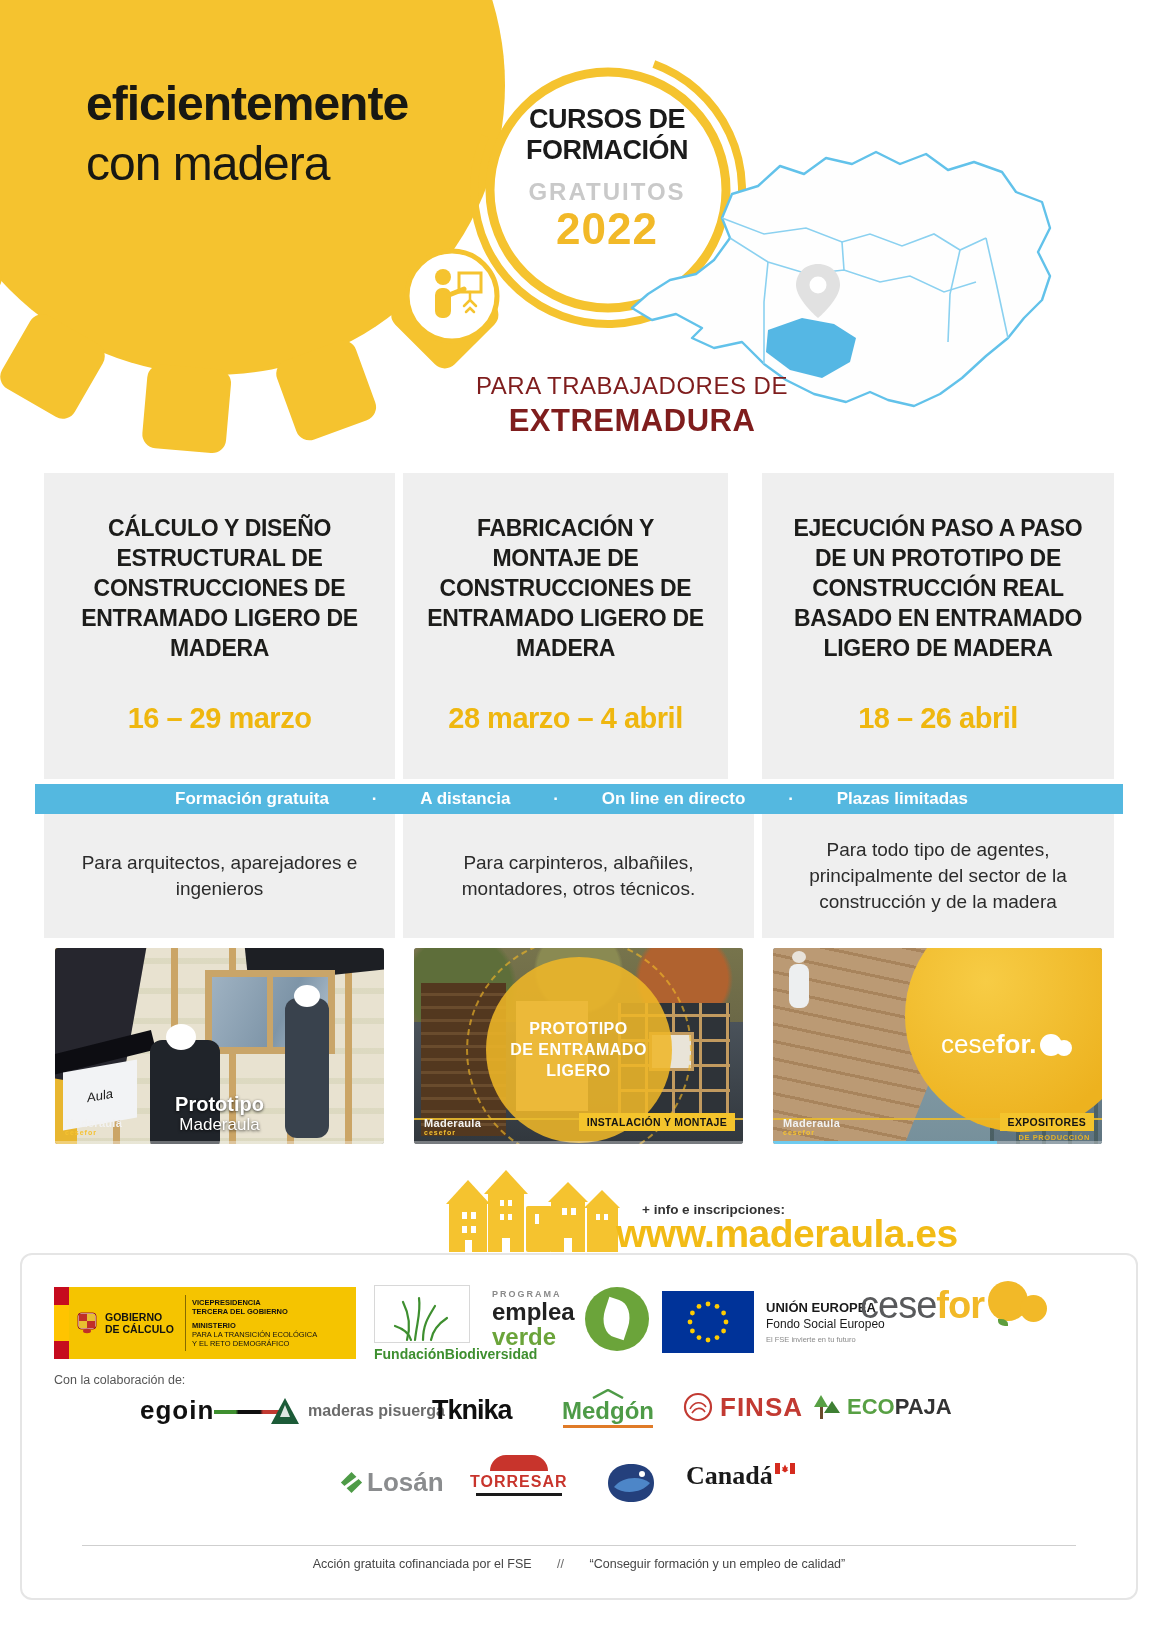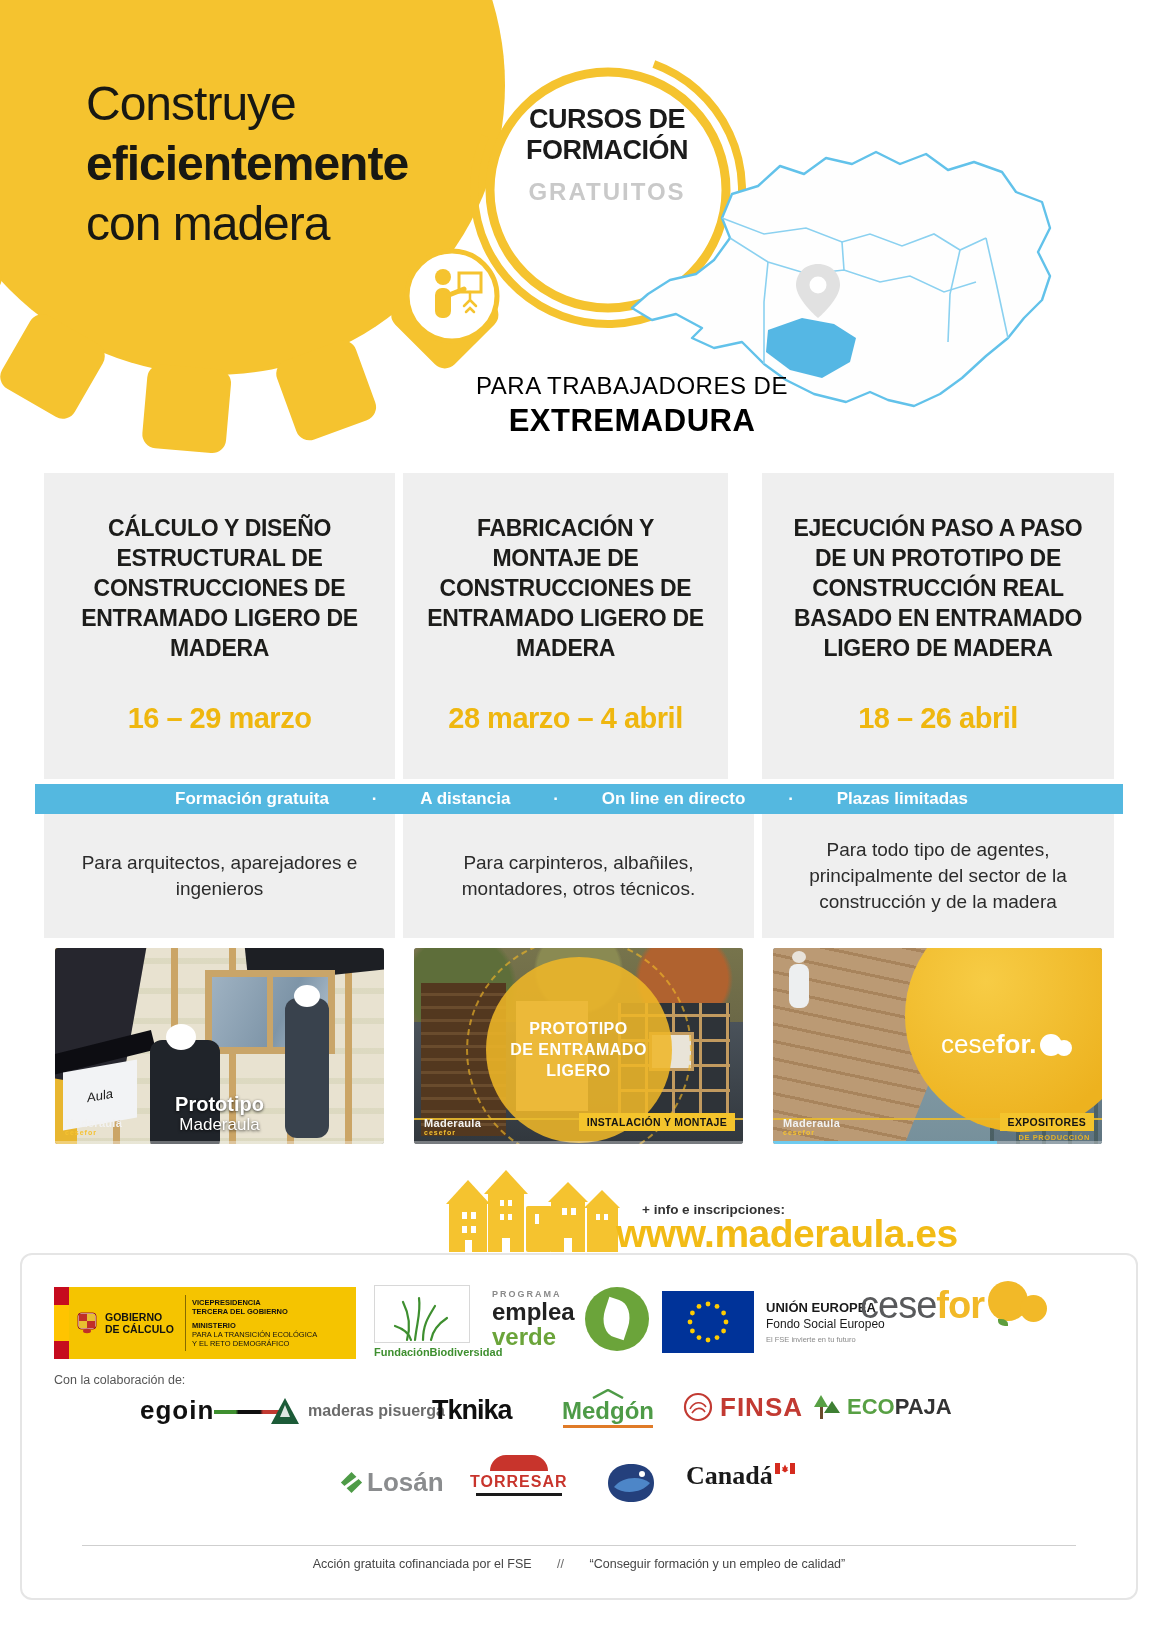--- a/index.html
+++ b/index.html
@@ -18,21 +18,21 @@
   .badge-text{position:absolute;left:492px;top:104px;width:230px;text-align:center;}
   .badge-text .b1,.badge-text .b2{font-size:27px;font-weight:700;color:#1b1b1b;line-height:31px;letter-spacing:-0.5px;}
   .badge-text .b3{font-size:24px;font-weight:800;color:#C9C9C9;letter-spacing:2px;margin-top:12px;}
   .badge-text .b4{font-size:44px;font-weight:800;color:#F2B928;line-height:46px;letter-spacing:1px;}
 
   .presenter-svg{position:absolute;left:402px;top:246px;}
 
   
   .map-svg{position:absolute;left:618px;top:142px;}
 
-  .audience{position:absolute;left:437px;top:372px;width:390px;text-align:center;color:#000000;}
+  .audience{position:absolute;left:437px;top:372px;width:390px;text-align:center;color:#7f1d1d;}
   .audience .a1{font-size:24px;font-weight:400;letter-spacing:0.5px;}
   .audience .a2{font-size:31px;font-weight:800;letter-spacing:0.5px;margin-top:3px;}
 
   
   .card{position:absolute;top:473px;height:306px;background:#EFEFEF;}
   .card .ct{padding:40px 18px 0;text-align:center;font-size:23px;line-height:30px;font-weight:700;color:#1c1c1a;letter-spacing:-0.3px;}
   .card .cd{position:absolute;bottom:44px;left:0;width:100%;text-align:center;font-size:29px;font-weight:800;color:#EFB70F;letter-spacing:-0.5px;}
   #card1{left:44px;width:351px;} #card2{left:403px;width:325px;} #card3{left:762px;width:352px;}
 
   
@@ -109,21 +109,21 @@
   .gob .flagstrip{width:15px;background:linear-gradient(#C60B1E 0 25%,#FFC400 25% 75%,#C60B1E 75%);}
   .gob .crest{width:36px;display:flex;align-items:center;justify-content:center;}
   .gob .gname{width:78px;display:flex;flex-direction:column;justify-content:center;font-size:10.5px;font-weight:700;color:#111;line-height:12px;}
   .gob .gsep{width:1px;background:rgba(0,0,0,.45);margin:8px 6px 8px 2px;}
   .gob .gdept{flex:1;display:flex;flex-direction:column;justify-content:center;font-size:7.5px;line-height:9px;color:#111;padding-right:4px;}
   .gob .gdept .dl0,.gob .gdept .dl1{font-weight:700;}
   .gob .gdept .dl2{margin-top:5px;font-weight:700;}
 
   .fb{position:absolute;left:352px;top:30px;width:96px;text-align:center;}
   .fb .fb-box{width:96px;height:58px;border:1px solid #D8D8D8;background:#fff;display:flex;align-items:flex-end;justify-content:center;}
-  .fb .fb-cap{font-size:11px;color:#3E8F2F;font-weight:700;margin-top:3px;}
+  .fb .fb-cap{font-size:14px;color:#3E8F2F;font-weight:700;margin-top:3px;}
 
   .ev{position:absolute;left:470px;top:32px;display:flex;align-items:center;}
   .ev .ev-text{text-align:left;}
   .ev .ev-top{font-size:9px;letter-spacing:2px;color:#8a8a8a;font-weight:700;}
   .ev .ev-w1{font-size:24px;font-weight:800;color:#222;line-height:25px;}
   .ev .ev-w2{font-size:24px;font-weight:800;color:#6BA43A;line-height:25px;}
   .ev .ev-circle{width:64px;height:64px;border-radius:50%;background:#6BA43A;margin-left:10px;position:relative;}
   .ev .ev-circle::before{content:"";position:absolute;left:18px;top:13px;width:27px;height:37px;background:#fff;border-radius:0 62% 0 62%;transform:rotate(18deg);}
 
   .eu{position:absolute;left:640px;top:36px;display:flex;align-items:center;}
@@ -186,33 +186,33 @@
       <rect x="173" y="-282" width="84" height="84" rx="14" transform="rotate(135 215 85)"></rect>
       <rect x="173" y="-282" width="84" height="84" rx="14" transform="rotate(160 215 85)"></rect>
       <rect x="173" y="-282" width="84" height="84" rx="14" transform="rotate(185 215 85)"></rect>
       <rect x="173" y="-282" width="84" height="84" rx="14" transform="rotate(210 215 85)"></rect>
       <rect x="173" y="-282" width="84" height="84" rx="14" transform="rotate(235 215 85)"></rect>
       <rect x="173" y="-282" width="84" height="84" rx="14" transform="rotate(30 215 85)"></rect>
     </g>
   </svg>
 
   <div class="headline">
-    <div class="hl1">Construye</div>
     <div class="hl2">eficientemente</div>
     <div class="hl3">con madera</div>
   </div>
 
   <svg class="badge-svg" width="292" height="292" viewBox="0 0 292 292">
     <circle cx="146" cy="146" r="134" fill="none" stroke="#F5C32F" stroke-width="8" stroke-dasharray="640 210" transform="rotate(-70 146 146)"></circle>
     <circle cx="146" cy="146" r="118" fill="#ffffff" stroke="#F5C32F" stroke-width="9"></circle>
   </svg>
   <div class="badge-text">
     <div class="b1">CURSOS DE</div>
     <div class="b2">FORMACIÓN</div>
     <div class="b3">GRATUITOS</div>
+    <div class="b4">2022</div>
   </div>
 
   <svg class="presenter-svg" width="100" height="100" viewBox="0 0 100 100">
     <circle cx="50" cy="50" r="45" fill="#fff" stroke="#F5C32F" stroke-width="5"></circle>
     <circle cx="41" cy="31" r="8" fill="#F5C32F"></circle>
     <rect x="33" y="42" width="16" height="30" rx="7" fill="#F5C32F"></rect>
     <line x1="47" y1="49" x2="62" y2="43" stroke="#F5C32F" stroke-width="5" stroke-linecap="round"></line>
     <rect x="57" y="27" width="22" height="19" fill="none" stroke="#F5C32F" stroke-width="3"></rect>
     <path d="M68,46 v8 M62,60 l6,-6 M74,60 l-6,-6" stroke="#F5C32F" stroke-width="2.5" fill="none" stroke-linecap="round"></path>
     <path d="M64,66 l4,-4 4,4" stroke="#F5C32F" stroke-width="2.5" fill="none" stroke-linecap="round"></path>

